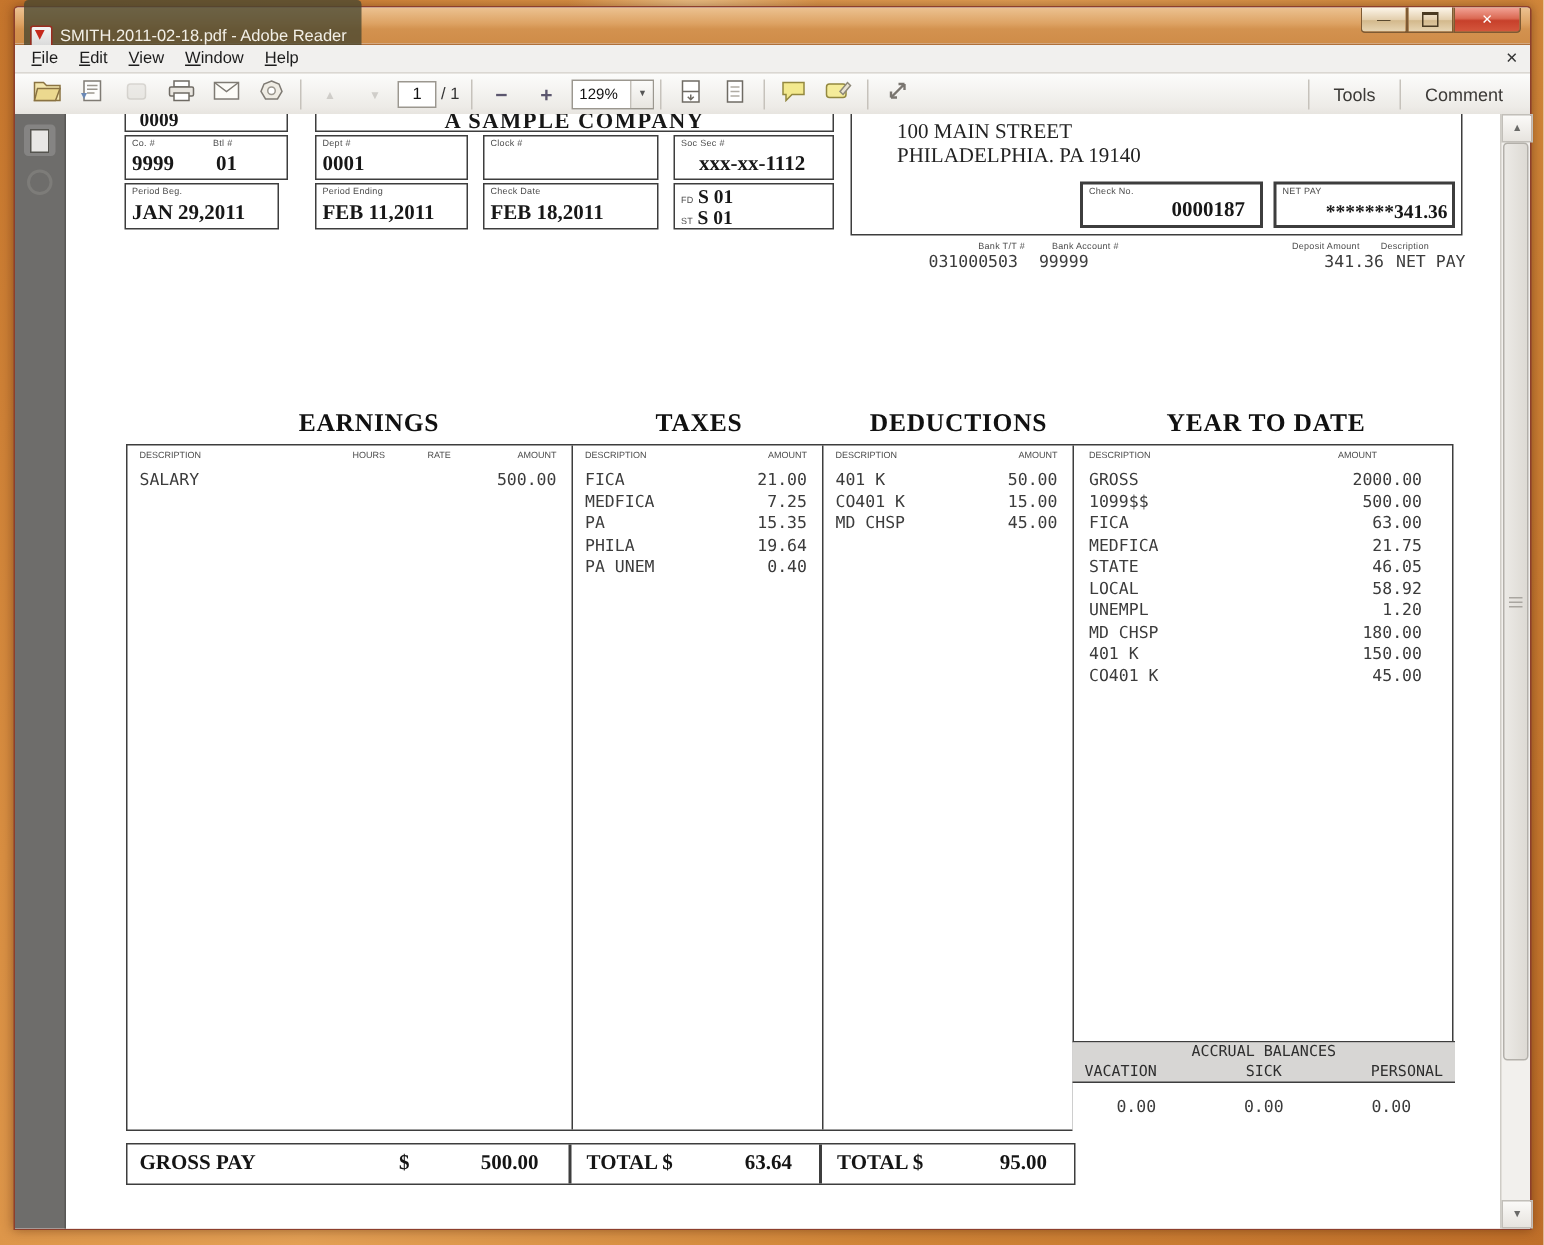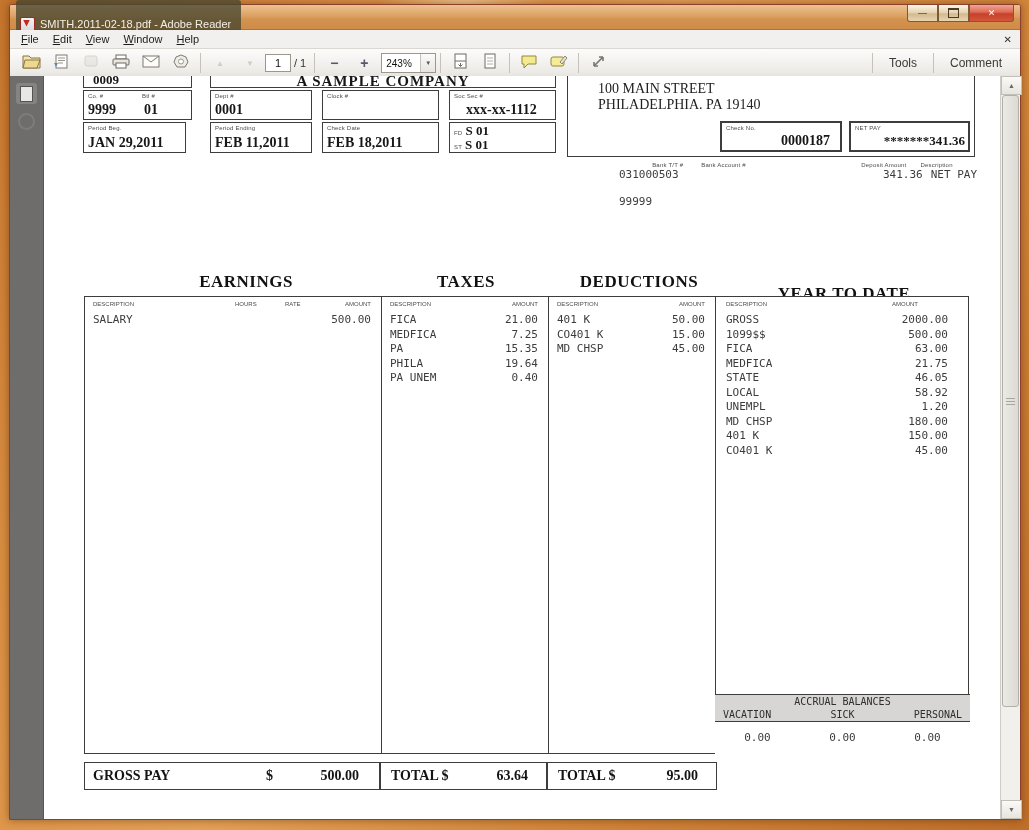--- a/index.html
+++ b/index.html
@@ -183,21 +183,21 @@
     <input class="pg-input" value="1" style="">
     <span class="pg-total">/ 1</span>
     <div class="tb-sep"></div>
     <div class="tb-btn">
         <span class="pm">−</span>
       </div>
     <div class="tb-btn">
         <span class="pm">+</span>
       </div>
     <div class="zoom-box">
-      <span class="zoom-val">243%</span>
+      <span class="zoom-val">129%</span>
       <span class="zoom-caret">▼</span>
     </div>
     <div class="tb-sep"></div>
     <div class="tb-btn">
       <span>
         <svg width="15" height="16" viewBox="0 0 15 16">
             <rect x="2" y="1" width="11" height="14" fill="#fff" stroke="#6f6b64"></rect>
             <line x1="2" y1="8" x2="13" y2="8" stroke="#6f6b64"></line>
             <path d="M7.5 10v3m-2-1.5l2 2 2-2" fill="none" stroke="#6f6b64"></path>
           </svg>
@@ -321,40 +321,40 @@
           <span class="tinylab">NET PAY</span>
           <span class="serifval" style="position:absolute;right:3px;bottom:2px;padding:0;font-size:13px;">*******341.36</span>
         </div>
       </div>
 
       <div style="position:absolute;left:575px;top:86px;width:160px;">
         <div style="display:flex;gap:18px;justify-content:center;">
           <span class="tinylab" style="padding:0;">Bank T/T #</span>
           <span class="tinylab" style="padding:0;">Bank Account #</span>
         </div>
-        <div class="mono" style="font-size:11px;display:flex;gap:14px;flex-direction:column;">
+        <div class="mono" style="font-size:11px;display:flex;gap:14px;">
           <span>031000503</span>
           <span>99999</span>
         </div>
       </div>
       <div style="position:absolute;left:793px;top:86px;width:140px;">
         <div style="display:flex;gap:14px;justify-content:center;">
           <span class="tinylab" style="padding:0;">Deposit Amount</span>
           <span class="tinylab" style="padding:0;">Description</span>
         </div>
         <div class="mono" style="font-size:11px;display:flex;gap:8px;justify-content:flex-end;">
           <span>341.36</span>
           <span>NET PAY</span>
         </div>
       </div>
 
       <div class="sec-title" style="left:202px;top:196px;">EARNINGS</div>
       <div class="sec-title" style="left:422px;top:196px;">TAXES</div>
       <div class="sec-title" style="left:595px;top:196px;">DEDUCTIONS</div>
-      <div class="sec-title" style="left:800px;top:196px;margin-top:12px;">YEAR TO DATE</div>
+      <div class="sec-title" style="left:800px;top:196px;">YEAR TO DATE</div>
 
       <div class="sbox" style="left:40px;top:220px;width:885px;height:458px;">
         <div style="position:absolute;left:296px;top:0;bottom:0;width:1px;background:#3d3d3d;"></div>
         <div style="position:absolute;left:463px;top:0;bottom:0;width:1px;background:#3d3d3d;"></div>
         <div style="position:absolute;left:630px;top:0;bottom:0;width:1px;background:#3d3d3d;"></div>
 
         <div style="position:absolute;left:0;top:0;width:296px;height:100%;padding:4px 10px 0 8px;">
           <div style="position:relative;height:12px;">
             <span class="hdrlab" style="position:absolute;left:0;">DESCRIPTION</span>
             <span class="hdrlab" style="position:absolute;left:142px;">HOURS</span>

